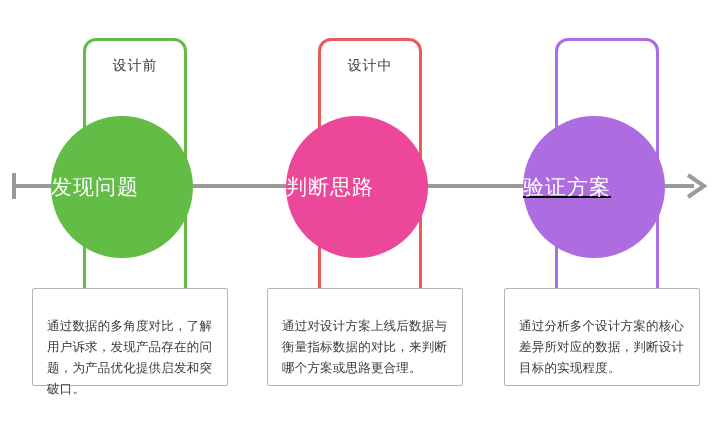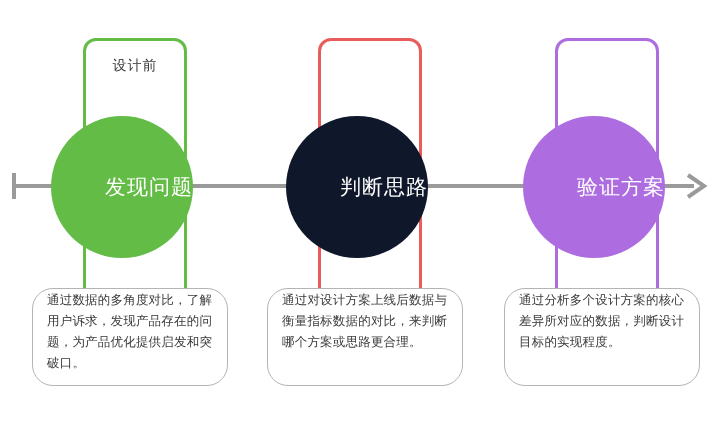--- a/index.html
+++ b/index.html
@@ -88,55 +88,55 @@
   .circle {
     position: absolute;
     left: 31px;
     top: 116px;
     width: 142px;
     height: 142px;
     border-radius: 50%;
     background: #63bc46;
     display: flex;
     align-items: center;
-    justify-content: flex-end;
+    justify-content: flex-start;
   }
   .circle-label {
     color: #ffffff;
     font-size: 21px;
     letter-spacing: 1px;
     line-height: 24px;
     white-space: nowrap;
   }
 
   
   .desc-card {
     position: absolute;
     left: 12px;
     top: 288px;
     width: 196px;
     height: 98px;
     box-sizing: border-box;
     border: 1px solid #b4b4b4;
-    border-radius: 21px;
+    border-radius: 2px;
     background: #ffffff;
-    padding: 0 14px 6px 14px;
+    padding: 26px 14px 6px 14px;
   }
   .desc-text {
     font-size: 12.5px;
     line-height: 21px;
     color: #3a3a3a;
     letter-spacing: 0.2px;
   }
 
   
   .g1 .bracket { border-color: #e85c5c; }
-  .g1 .circle  { background: #0f172a; }
+  .g1 .circle  { background: #ec4899; }
   .g2 .bracket { border-color: #ad6ce0; }
-  .g2 .circle  { background: #ad6ce0; }
+  .g2 .circle  { background: #ad6ce0; text-decoration: underline; }
 
   
   .bracket     { z-index: 2; }
   .phase-label { z-index: 3; }
   .circle      { z-index: 4; }
   .desc-card   { z-index: 5; }
   .axis-line, .axis-cap, .axis-arrow { z-index: 1; }
 </style>
 </head>
 <body>
@@ -157,20 +157,21 @@
     <div class="circle">
       <span class="circle-label">发现问题</span>
     </div>
     <div class="desc-card">
       <div class="desc-text">通过数据的多角度对比，了解用户诉求，发现产品存在的问题，为产品优化提供启发和突破口。</div>
     </div>
   </div>
 
   <div class="stage-group g1">
     <div class="bracket"></div>
+    <div class="phase-label">设计中</div>
     <div class="circle">
       <span class="circle-label">判断思路</span>
     </div>
     <div class="desc-card">
       <div class="desc-text">通过对设计方案上线后数据与衡量指标数据的对比，来判断哪个方案或思路更合理。</div>
     </div>
   </div>
 
   <div class="stage-group g2">
     <div class="bracket"></div>

